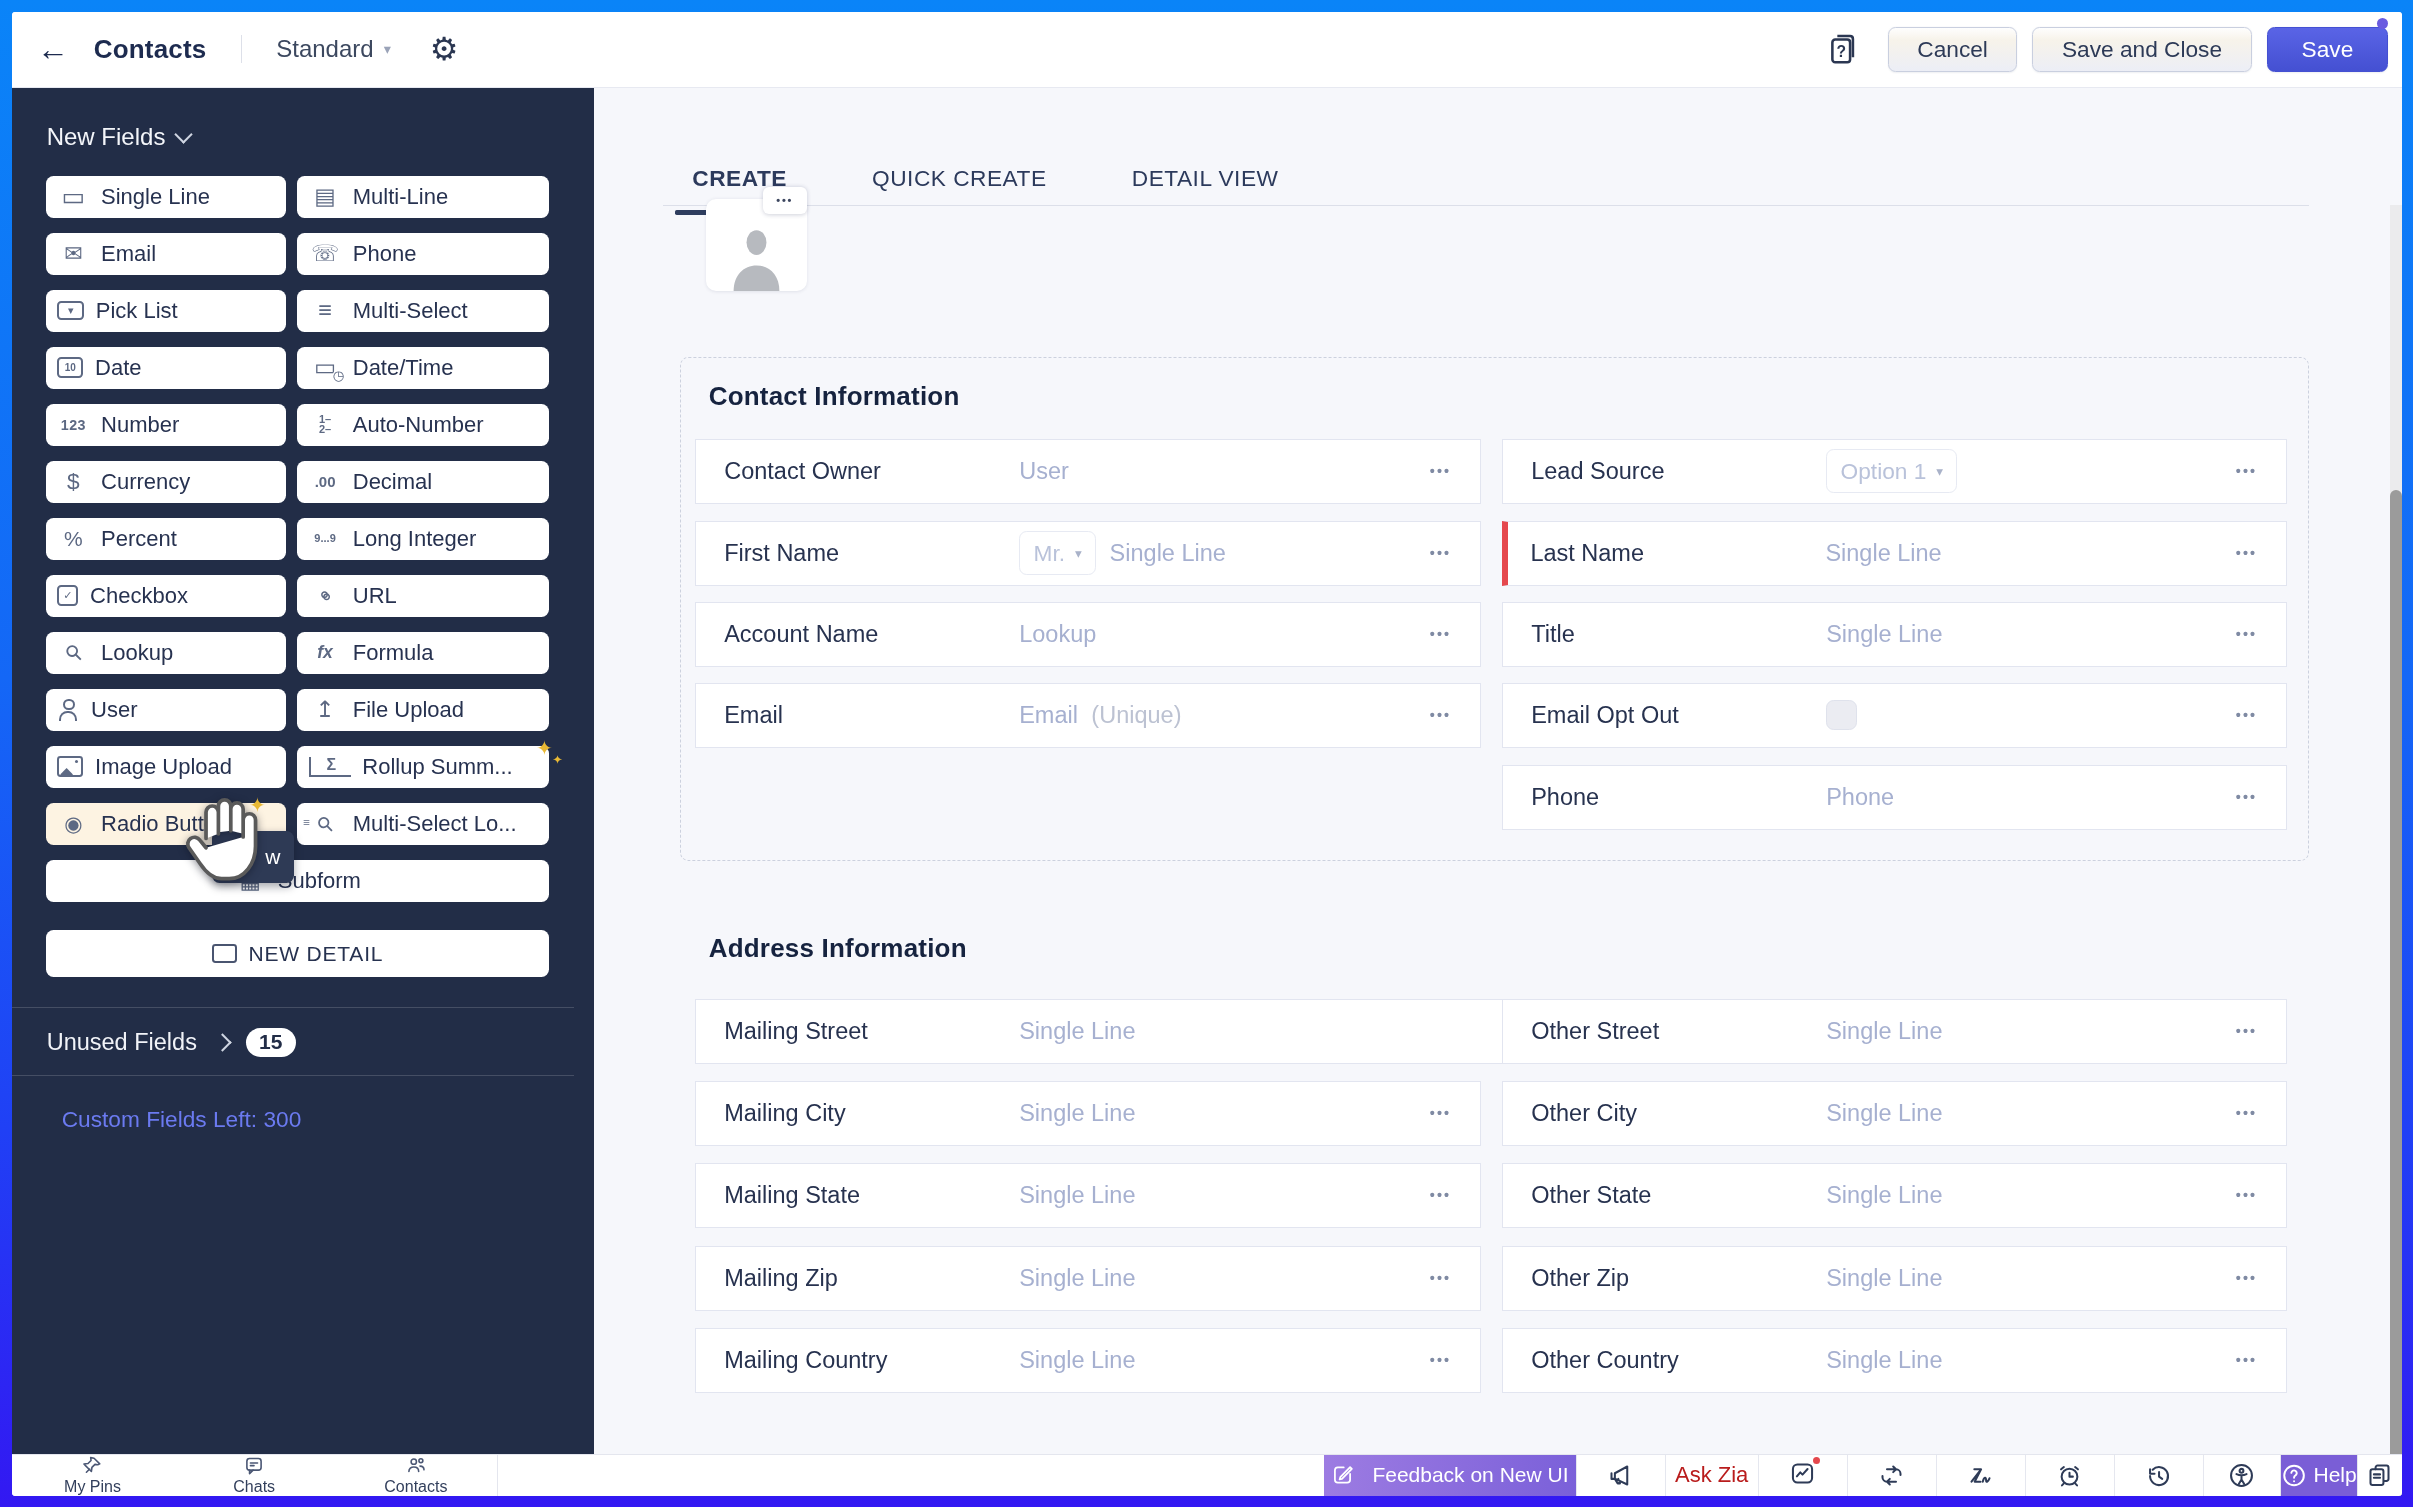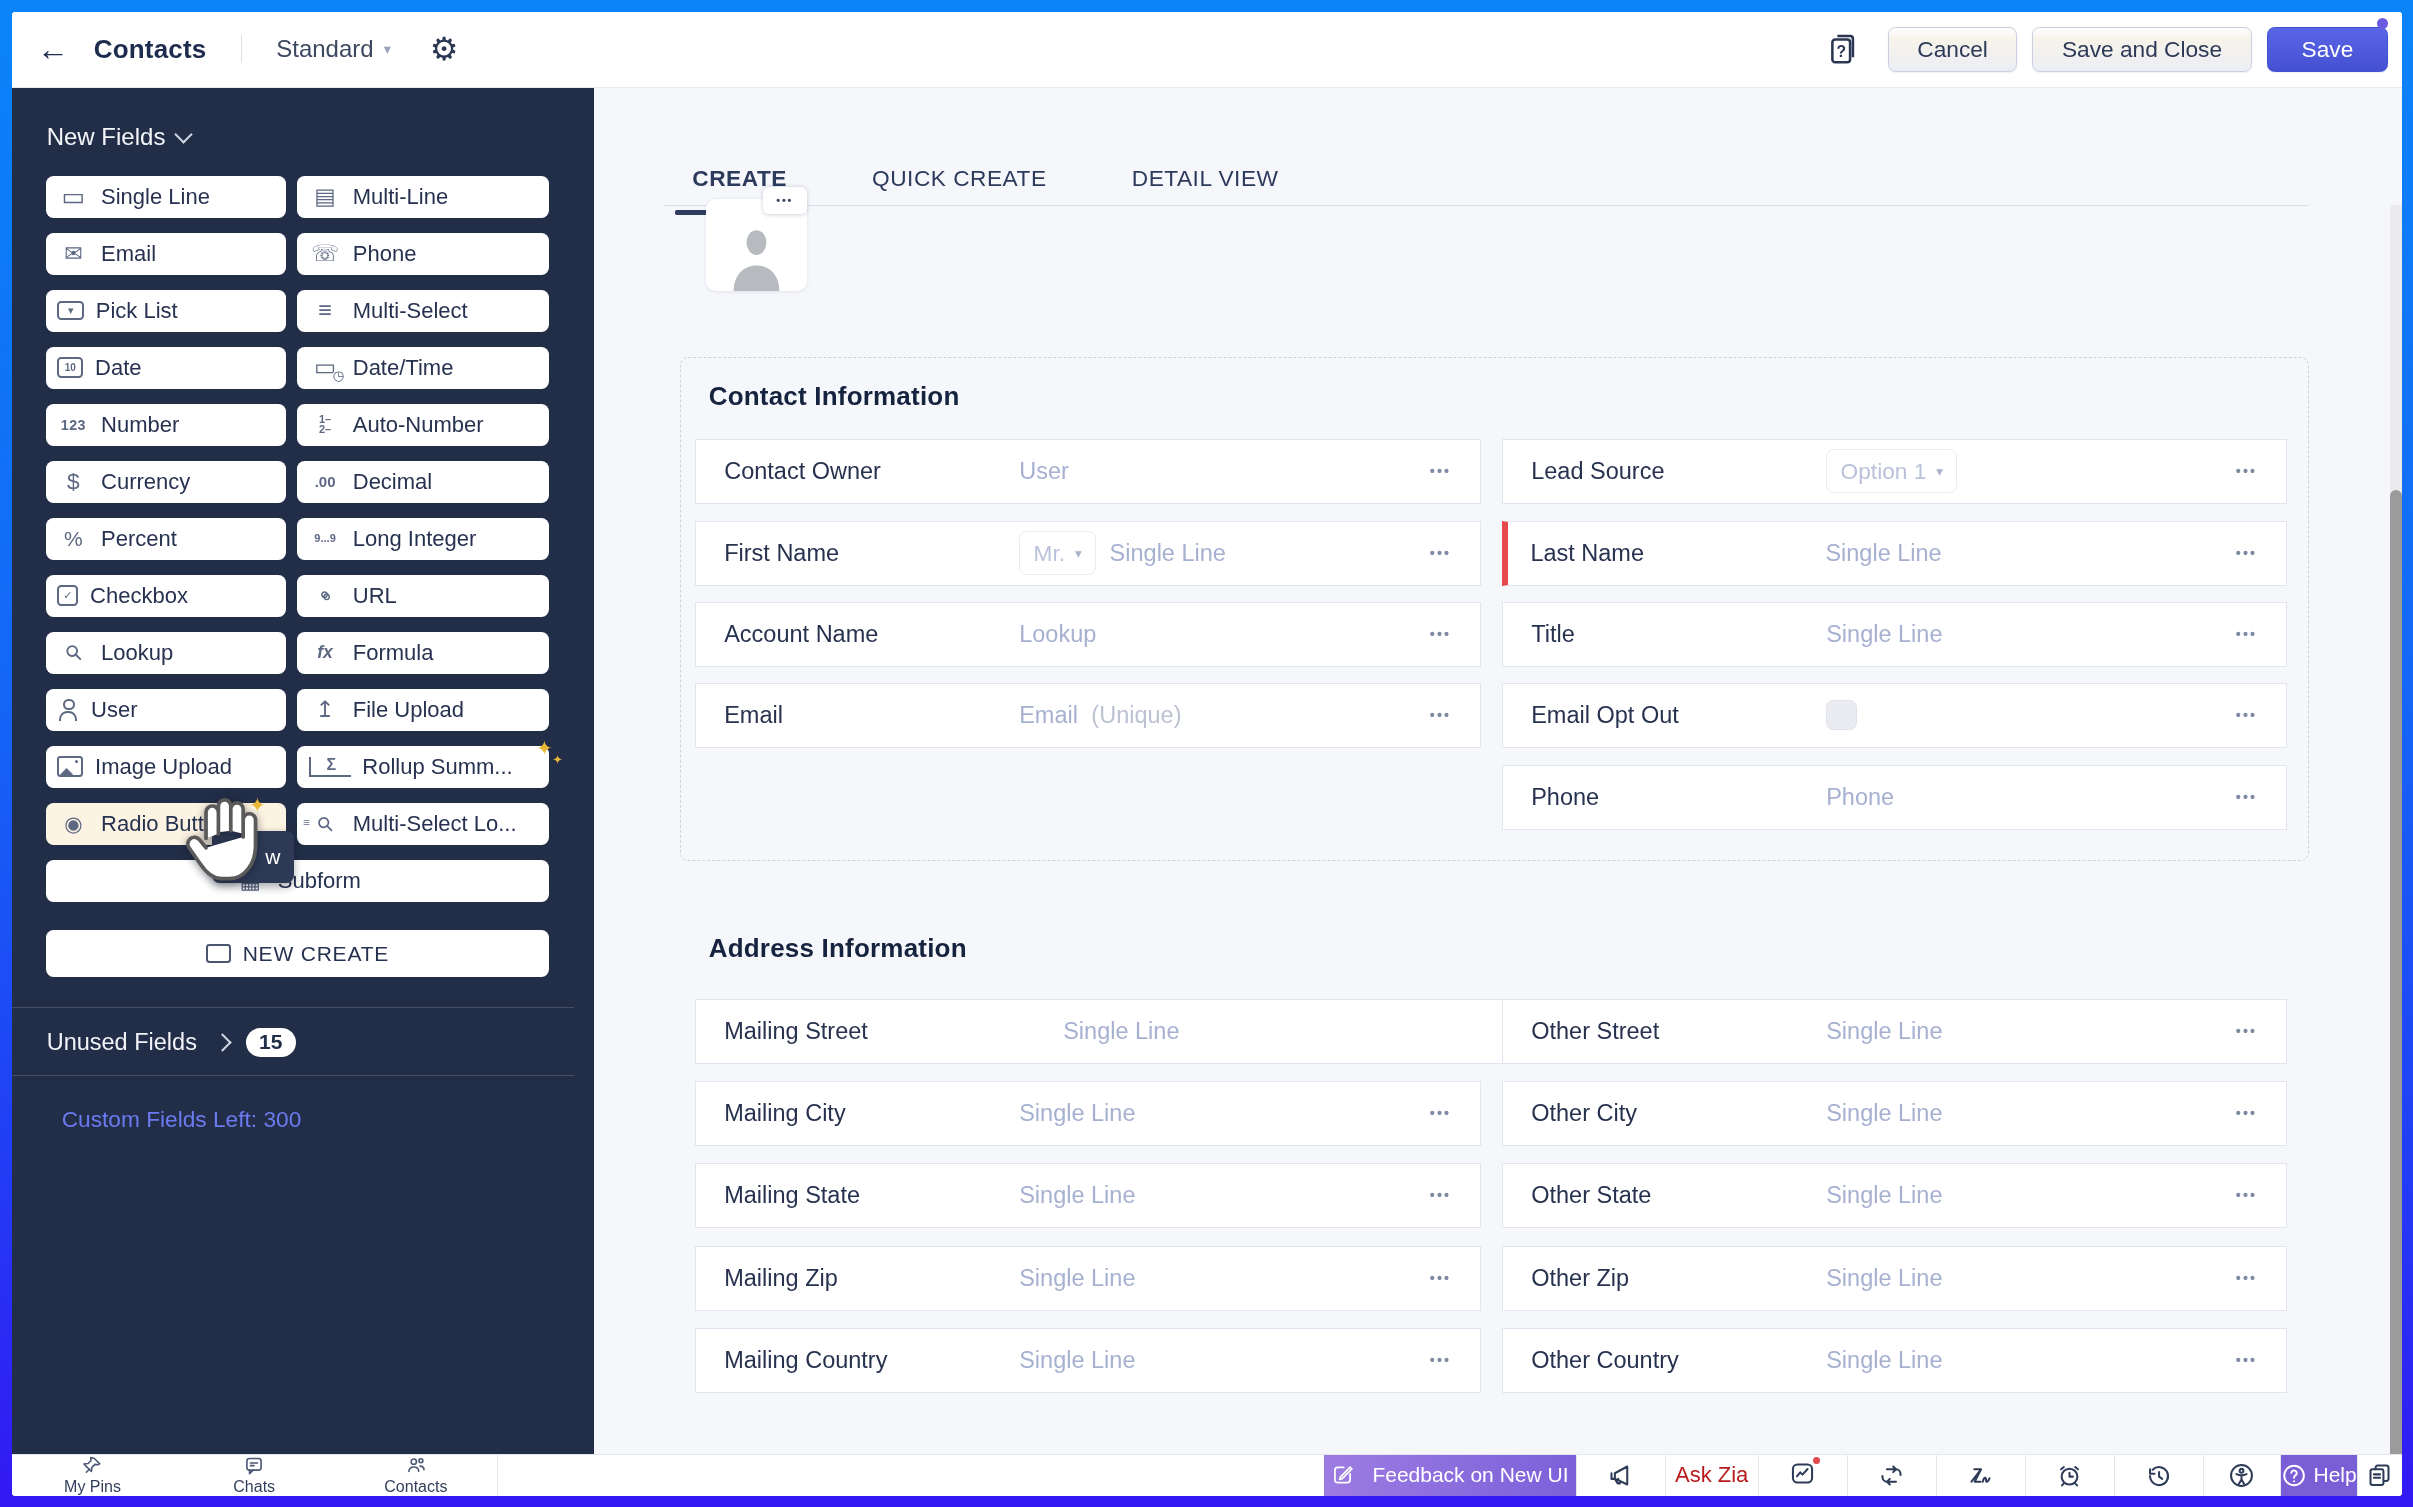--- a/index.html
+++ b/index.html
@@ -281,21 +281,21 @@
       <div class="sbtn">
           <span class="sic g-msl"></span>
           <span>Multi-Select Lo...</span>
         </div>
       <div class="sbtn wide">
           <span class="sic g-sf"></span>
           <span>Subform</span>
         </div>
       <div class="sbtn newsec">
           <span class="sic g-ns"></span>
-          <span>NEW CREATE</span>
+          <span>NEW DETAIL</span>
         </div>
     </div>
     <div class="sb-divider"></div>
     <div class="unused">
       <span>Unused Fields</span>
       <span class="chev right"></span>
       <span class="badge">15</span>
     </div>
     <div class="sb-divider" style="margin-top:0;"></div>
     <div class="custom-left">Custom Fields Left: 300</div>
@@ -390,21 +390,21 @@
   <div class="card" style="left:1490px;top:753px;width:785px;">
     <span class="lbl">Phone</span>
     <span class="val">
         <span>Phone</span>
       </span>
     <span class="more"></span>
   </div>
 
   <div class="sec-title" style="left:697px;top:921px;">Address Information</div>
 
-  <div class="card" style="left:683px;top:987px;width:874px;gap:44px;">
+  <div class="card" style="left:683px;top:987px;width:874px;">
     <span class="lbl">Mailing Street</span>
     <span class="val">
         <span>Single Line</span>
       </span>
     <span class="more"></span>
   </div>
   <div class="card" style="left:1490px;top:987px;width:785px;">
     <span class="lbl">Other Street</span>
     <span class="val">
         <span>Single Line</span>

